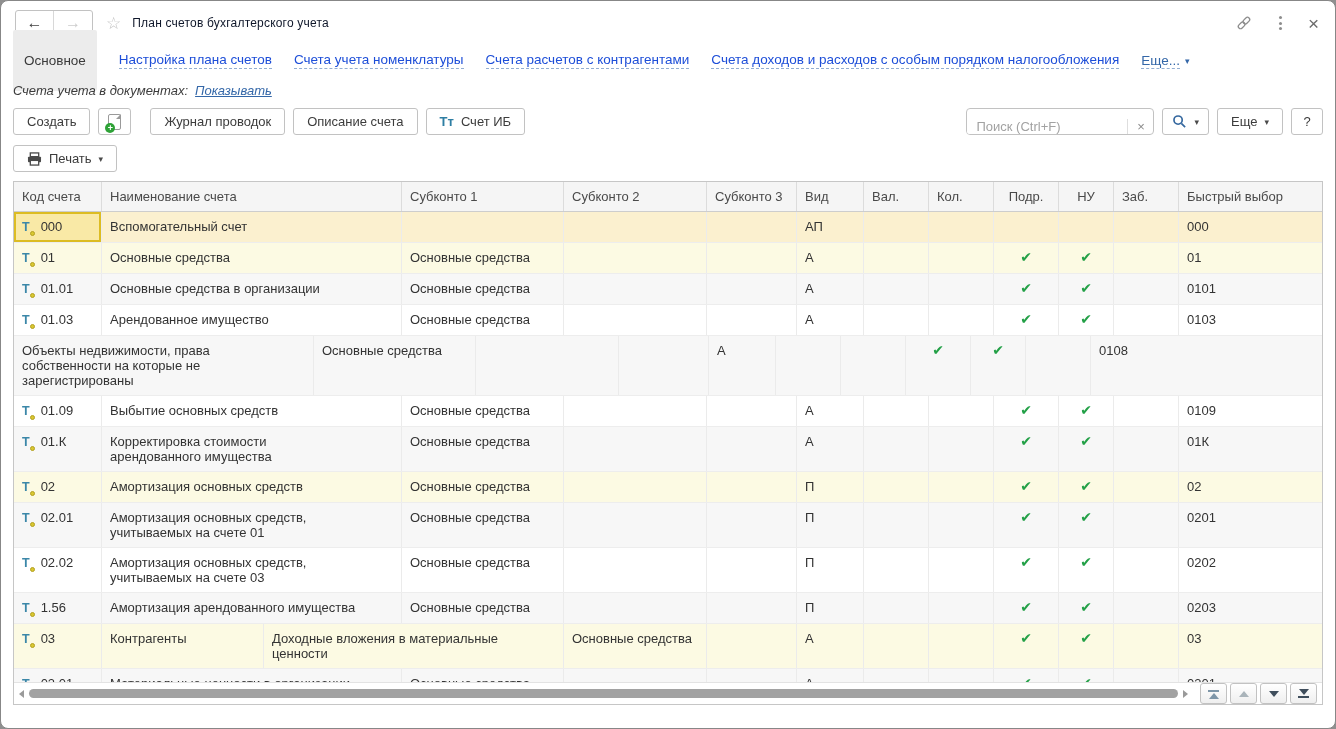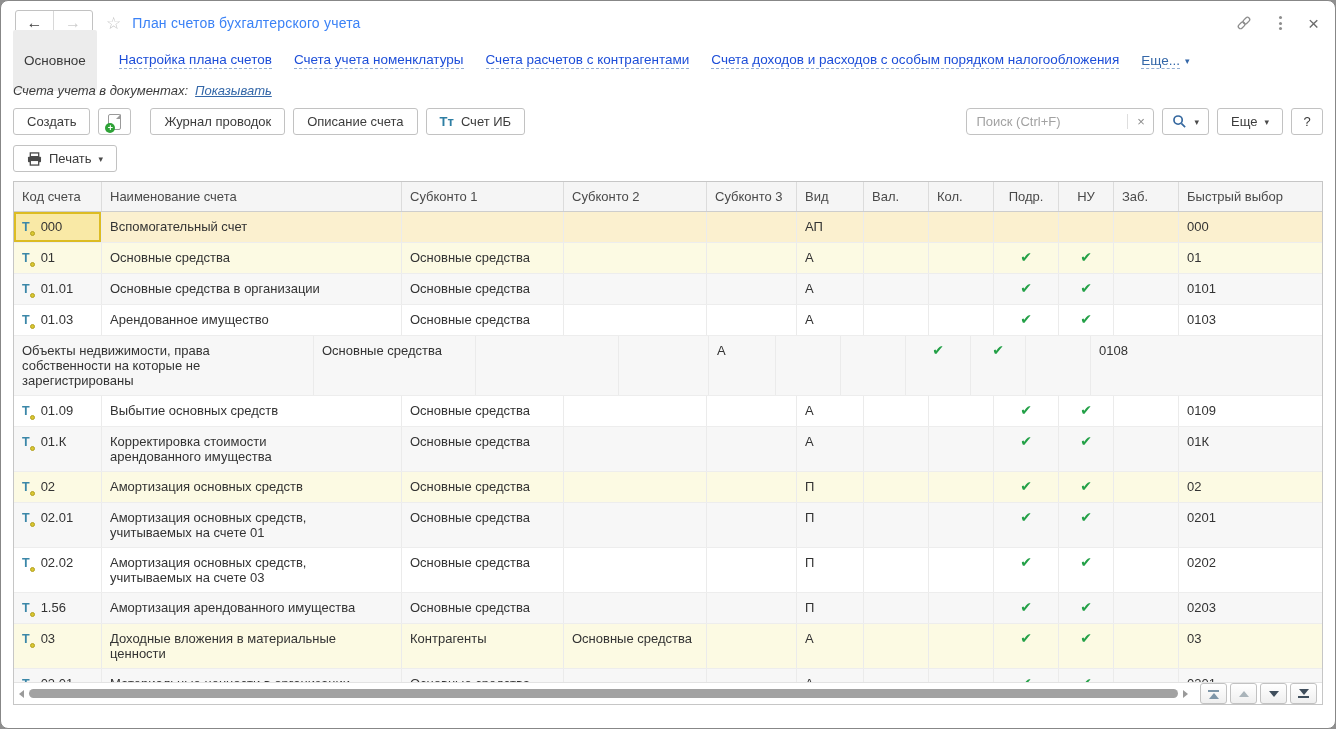--- a/index.html
+++ b/index.html
@@ -15,21 +15,21 @@
     overflow:hidden; position:relative;
   }
 
   
   .titlebar { display:flex; align-items:center; height:44px; padding:0 16px 0 14px; }
   .navgroup { display:flex; border:1px solid #c2c2c2; border-radius:3px; overflow:hidden; height:27px; background:#fff; }
   .navbtn { width:38px; display:flex; align-items:center; justify-content:center; font-size:16px; cursor:default; }
   .navbtn.back { color:#3f3f3f; border-right:1px solid #d8d8d8; }
   .navbtn.fwd  { color:#cccccc; }
   .star { color:#c4c4c4; font-size:17px; margin:0 11px 0 13px; }
-  .title { font-size:14px; color:#3b82f6; letter-spacing:.2px; }
+  .title { font-size:12px; color:#0f172a; letter-spacing:.2px; }
   .titlebar-right { margin-left:auto; display:flex; align-items:center; gap:20px; }
   .linkicon svg { display:block; }
   .kebab { display:flex; flex-direction:column; gap:2.5px; padding:2px 6px; }
   .kebab i { width:3px; height:3px; border-radius:50%; background:#8d8d8d; display:block; }
   .closex { color:#6d6d6d; font-size:19px; line-height:1; }
 
   
   .tabsrow { display:flex; align-items:center; padding:0 12px; height:31px; gap:22px; font-size:13.5px; white-space:nowrap; }
   .tab-active { background:#ececec; padding:23px 11px; border-radius:2px; color:#3a3a3a; }
   .tab-link { color:#1d4ed8; border-bottom:1px dashed #93aed2; padding-bottom:1px; cursor:pointer; }
@@ -51,21 +51,21 @@
   }
   .btn.iconbtn { padding:0 9px; }
   .gap-left { margin-left:11px; }
   .docicon { position:relative; width:13px; height:16px; background:#fff; border:1.5px solid #9a9a9a; border-radius:2px; }
   .docicon:before { content:""; position:absolute; top:-1px; right:-1px; width:0; height:0;
     border-left:5px solid transparent; border-bottom:5px solid #9a9a9a; }
   .docicon .plus { position:absolute; left:-4px; bottom:-4px; width:10px; height:10px; border-radius:50%;
     background:#2ea237; color:#fff; font-size:9px; line-height:10px; text-align:center; font-weight:bold; }
   .tticon { color:#2e7ea3; font-weight:bold; font-size:13px; letter-spacing:0; }
   .searchwrap { margin-left:auto; display:flex; align-items:center; gap:8px; }
-  .searchgroup { display:flex; align-items:center; border:1px solid #c2c2c2; border-radius:4px; height:27px; overflow:hidden; background:#fff; }
+  .searchgroup { display:flex; align-items:flex-end; border:1px solid #c2c2c2; border-radius:4px; height:27px; overflow:hidden; background:#fff; }
   .searchinput { border:none; outline:none; width:160px; padding:0 9px; font-size:13px; color:#444; }
   .searchinput::placeholder { color:#a2a2a2; }
   .searchclear { width:26px; display:flex; align-items:center; justify-content:center; color:#8a8a8a; border-left:1px solid #dedede; font-size:13px; cursor:pointer; }
   .helpbtn { width:32px; justify-content:center; padding:0; }
 
   .printrow { padding:8px 12px 0; }
   .printer svg { display:block; }
 
   
   .tablewrap { margin:9px 12px 0; border:1px solid #c6c6c6; height:524px; display:flex; flex-direction:column; background:#fff; }
@@ -362,22 +362,22 @@
           <div class="cell c6"><span>П</span></div>
           <div class="cell c7"></div>
           <div class="cell c8"></div>
           <div class="cell c9"><span class="check">✔</span></div>
           <div class="cell c10"><span class="check">✔</span></div>
           <div class="cell c11"></div>
           <div class="cell c12"><span>0203</span></div>
         </div>
         <div class="trow group">
           <div class="cell c1"><span class="ticon">Т<i class="dot"></i></span><span class="codetext">03</span></div>
+          <div class="cell c3"><span>Контрагенты</span></div>
           <div class="cell c2"><span class="namespan">Доходные вложения в материальные ценности</span></div>
-          <div class="cell c3"><span>Контрагенты</span></div>
           <div class="cell c4"><span>Основные средства</span></div>
           <div class="cell c5"></div>
           <div class="cell c6"><span>А</span></div>
           <div class="cell c7"></div>
           <div class="cell c8"></div>
           <div class="cell c9"><span class="check">✔</span></div>
           <div class="cell c10"><span class="check">✔</span></div>
           <div class="cell c11"></div>
           <div class="cell c12"><span>03</span></div>
         </div>

